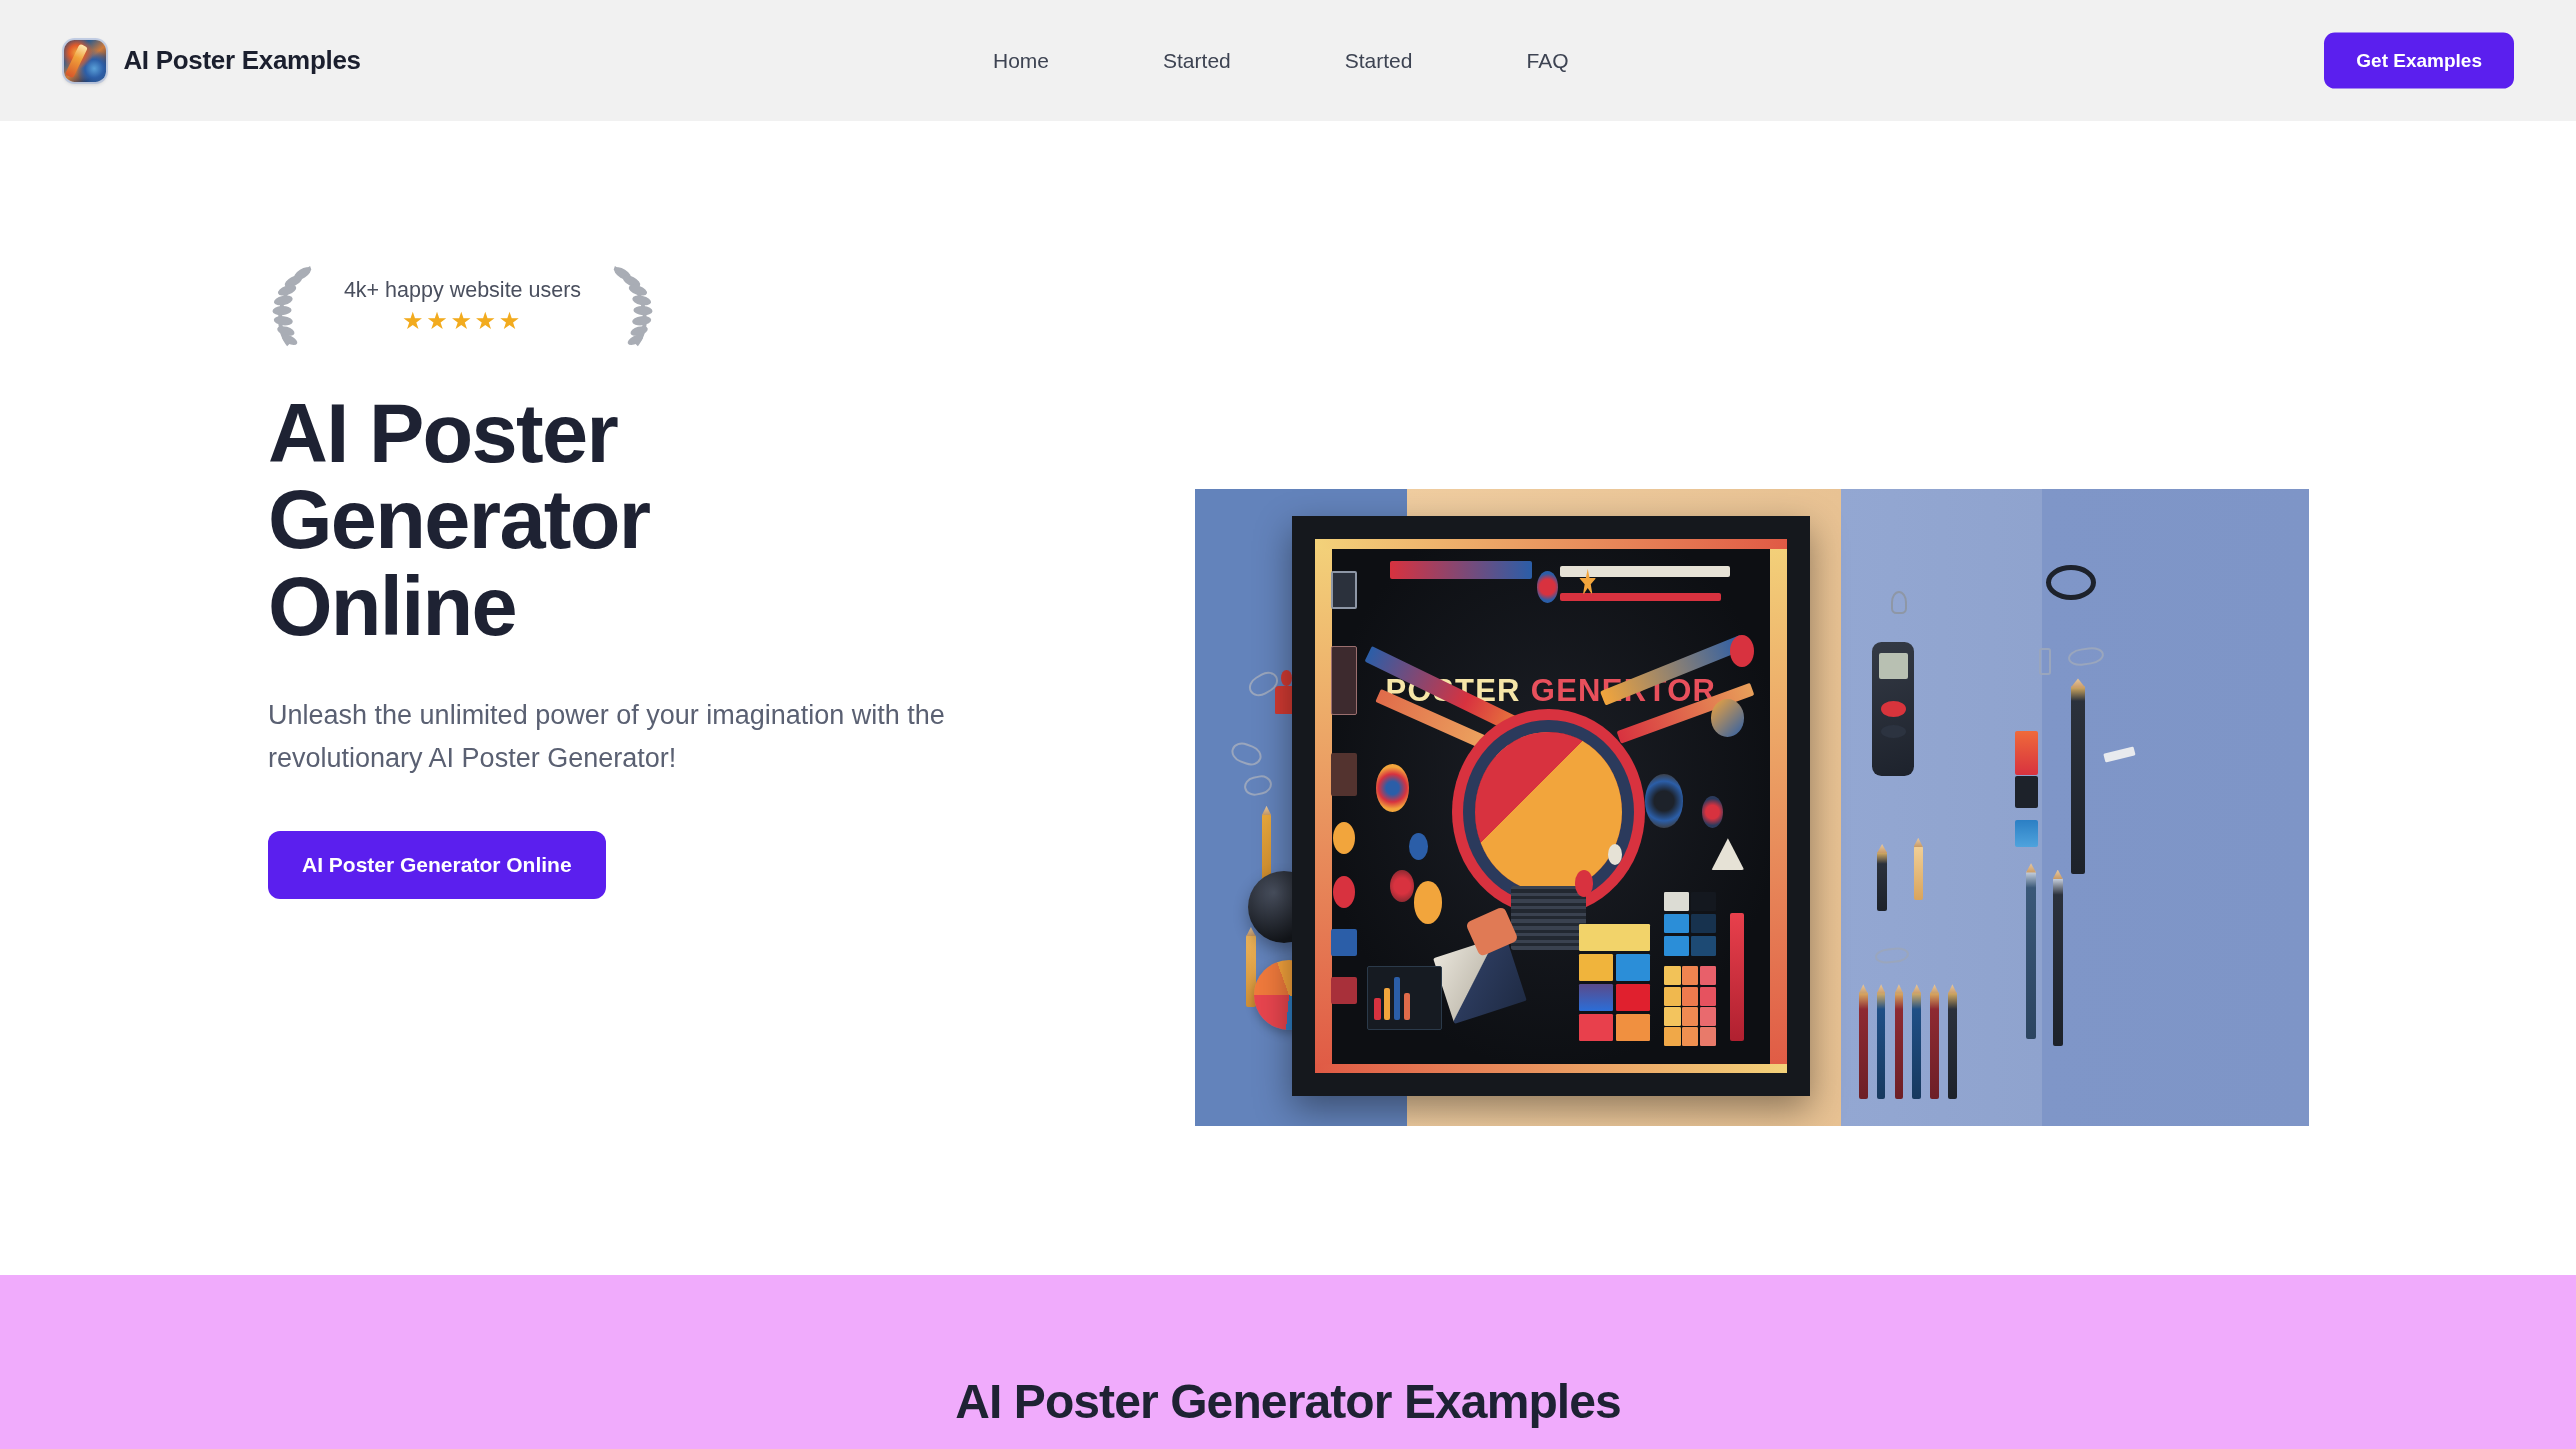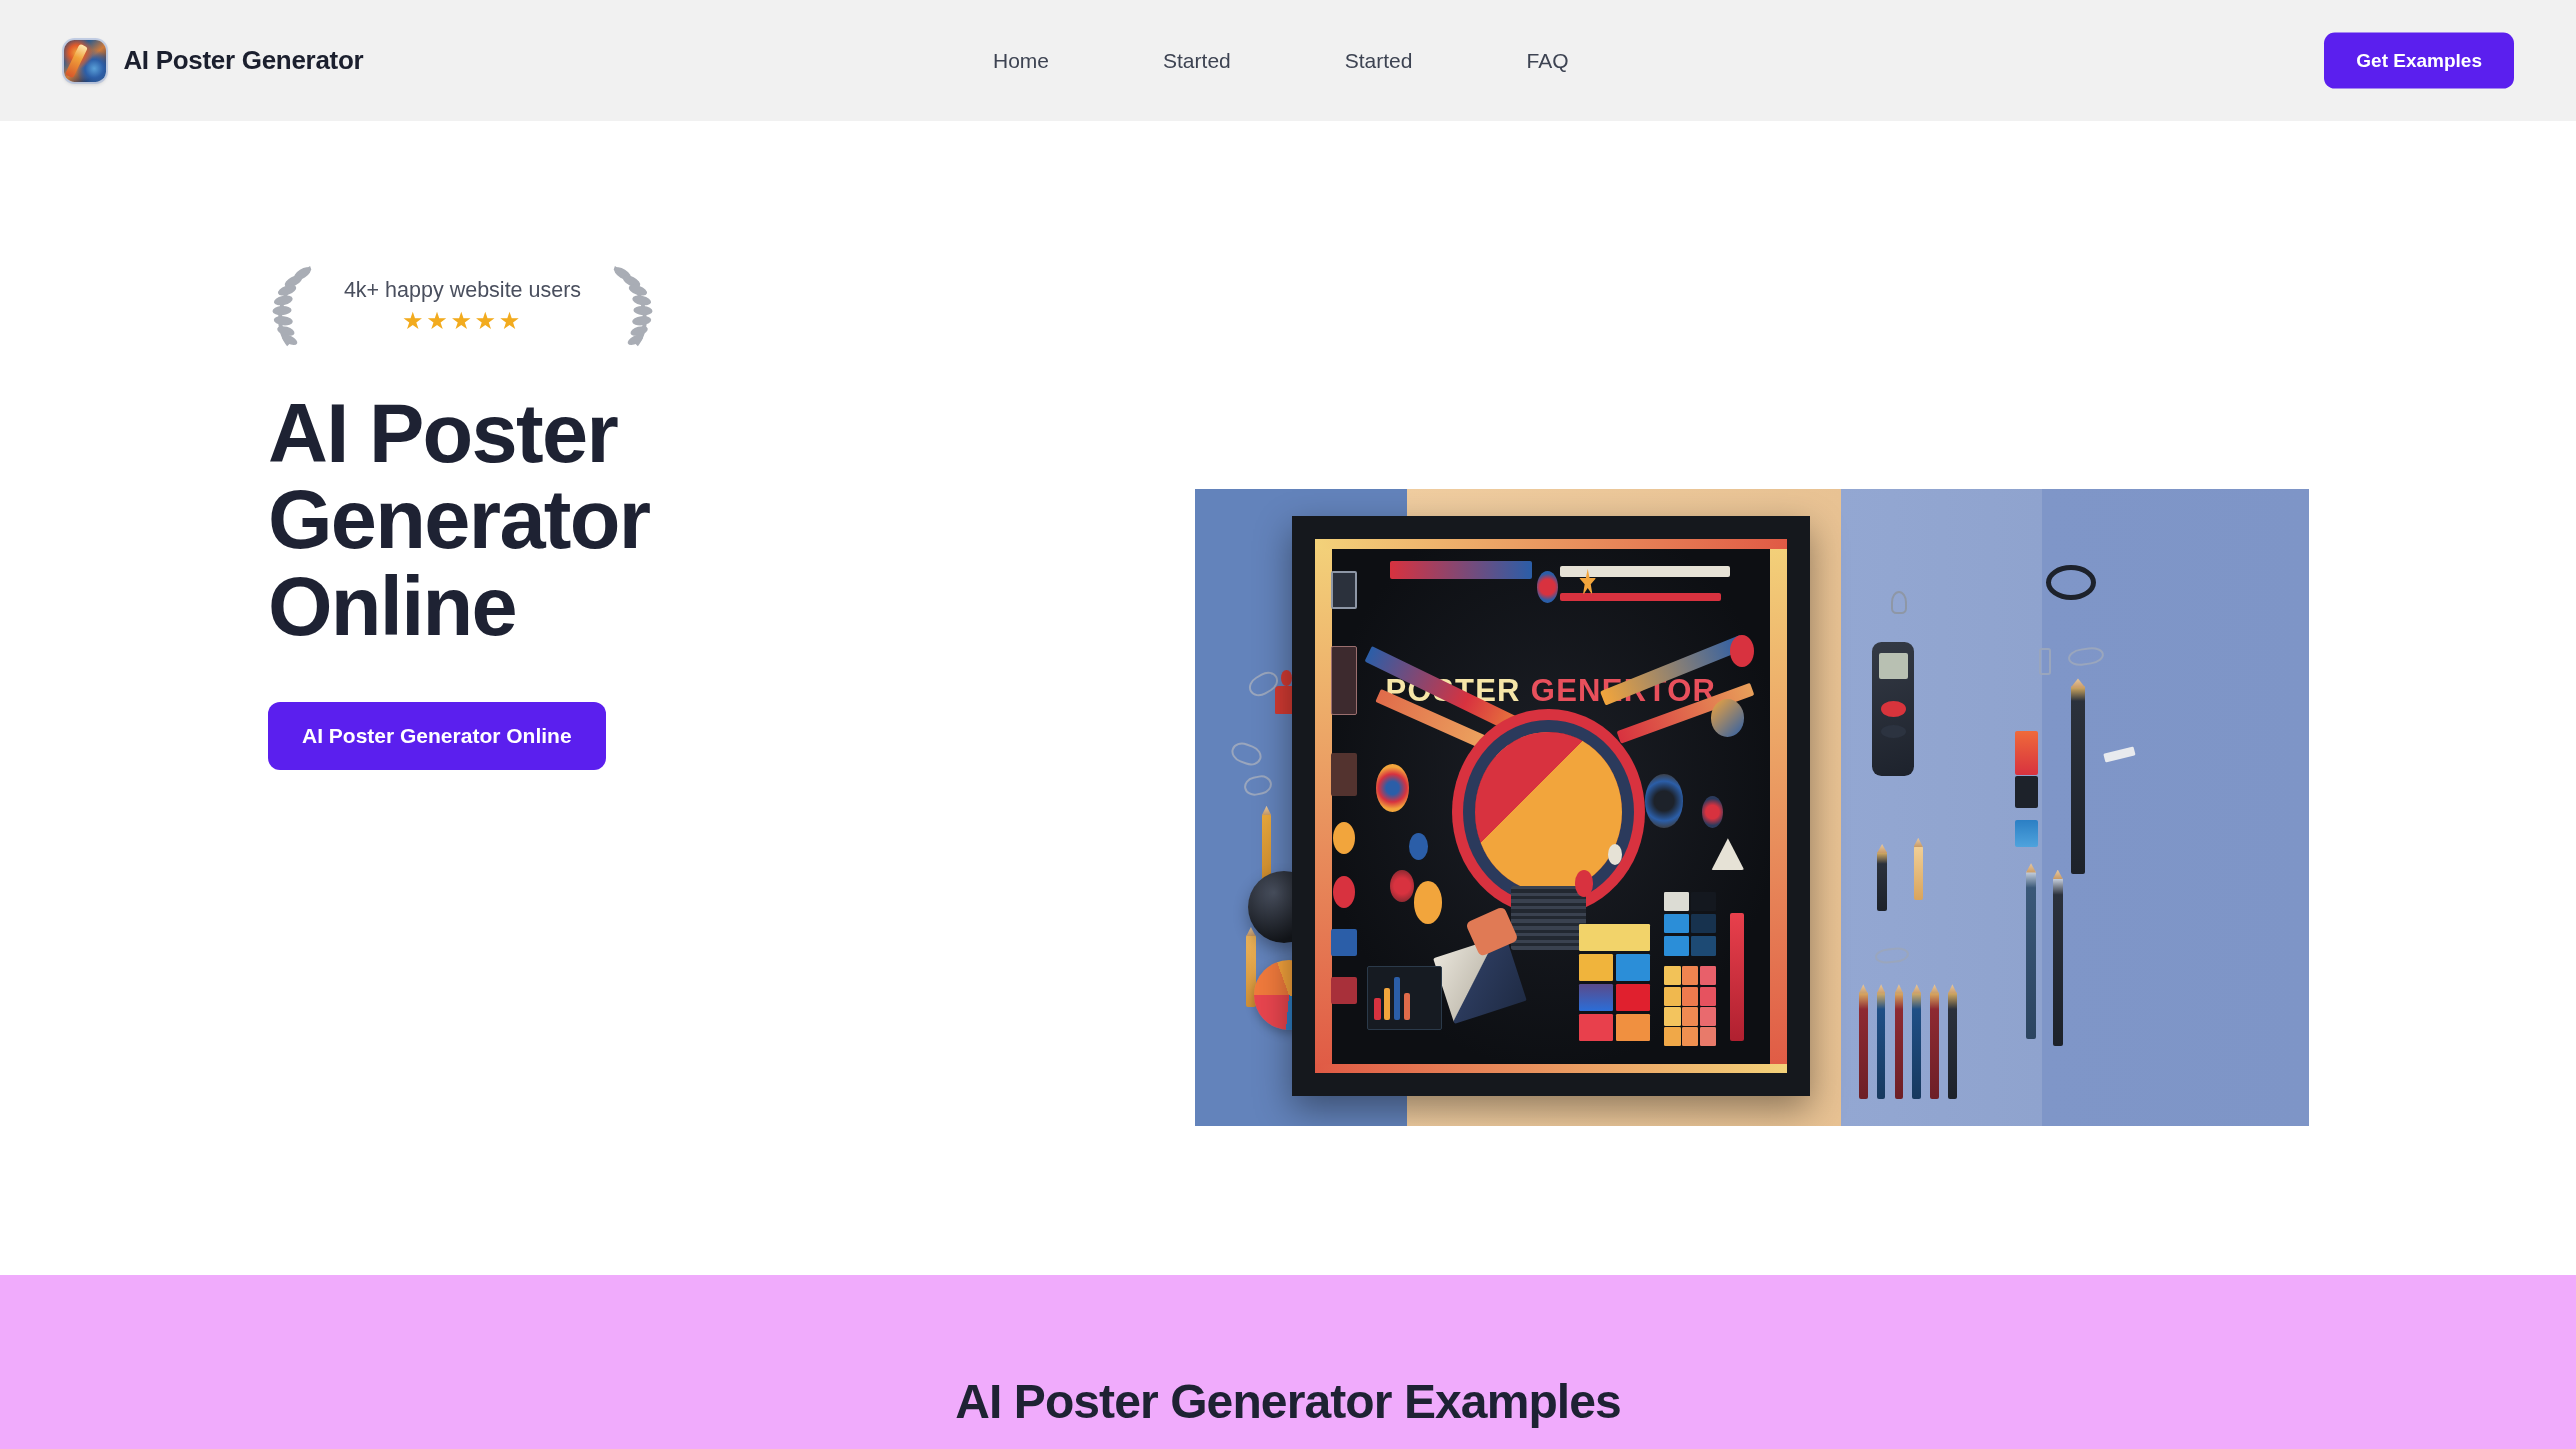--- a/index.html
+++ b/index.html
@@ -239,21 +239,21 @@
     box-shadow:0 -1.3px 6.7px rgba(0,0,0,0.04);
   }
 </style>
 </head>
 <body>
 
 <div class="header">
 
   <div class="brand">
     <div class="brand-logo"></div>
-    <div class="brand-name">AI Poster Generator</div>
+    <div class="brand-name">AI Poster Examples</div>
   </div>
 
   <nav class="nav">
     <a class="nav-link" href="#">Home</a>
     <a class="nav-link" href="#">Started</a>
     <a class="nav-link" href="#">Started</a>
     <a class="nav-link" href="#">FAQ</a>
   </nav>
 
   <button class="get-started">Get Examples</button>
@@ -293,20 +293,21 @@
           <ellipse cx="11" cy="38" rx="7.5" ry="3.6" transform="rotate(-4 11 38)"></ellipse>
           <ellipse cx="12" cy="46" rx="7.5" ry="3.6" transform="rotate(6 12 46)"></ellipse>
           <ellipse cx="14" cy="54" rx="7" ry="3.4" transform="rotate(16 14 54)"></ellipse>
           <ellipse cx="17" cy="61" rx="6.5" ry="3.2" transform="rotate(26 17 61)"></ellipse>
         </g>
       </svg>
     </div>
 
     <h1 class="hero-title">AI Poster Generator Online</h1>
 
+    <p class="hero-sub">Unleash the unlimited power of your imagination with the revolutionary AI Poster Generator!</p>
 
     <button class="hero-cta">AI Poster Generator Online</button>
   </div>
 
   <div class="hero-image">
 
     <div class="it clip" style="left:4.8%; top:29%; width:31px; height:20px; transform:rotate(-30deg);"></div>
     <div class="it clip" style="left:3.2%; top:40%; width:31px; height:20px; transform:rotate(20deg);"></div>
     <div class="it clip" style="left:4.4%; top:45%; width:28px; height:19px; transform:rotate(-12deg);"></div>
 

